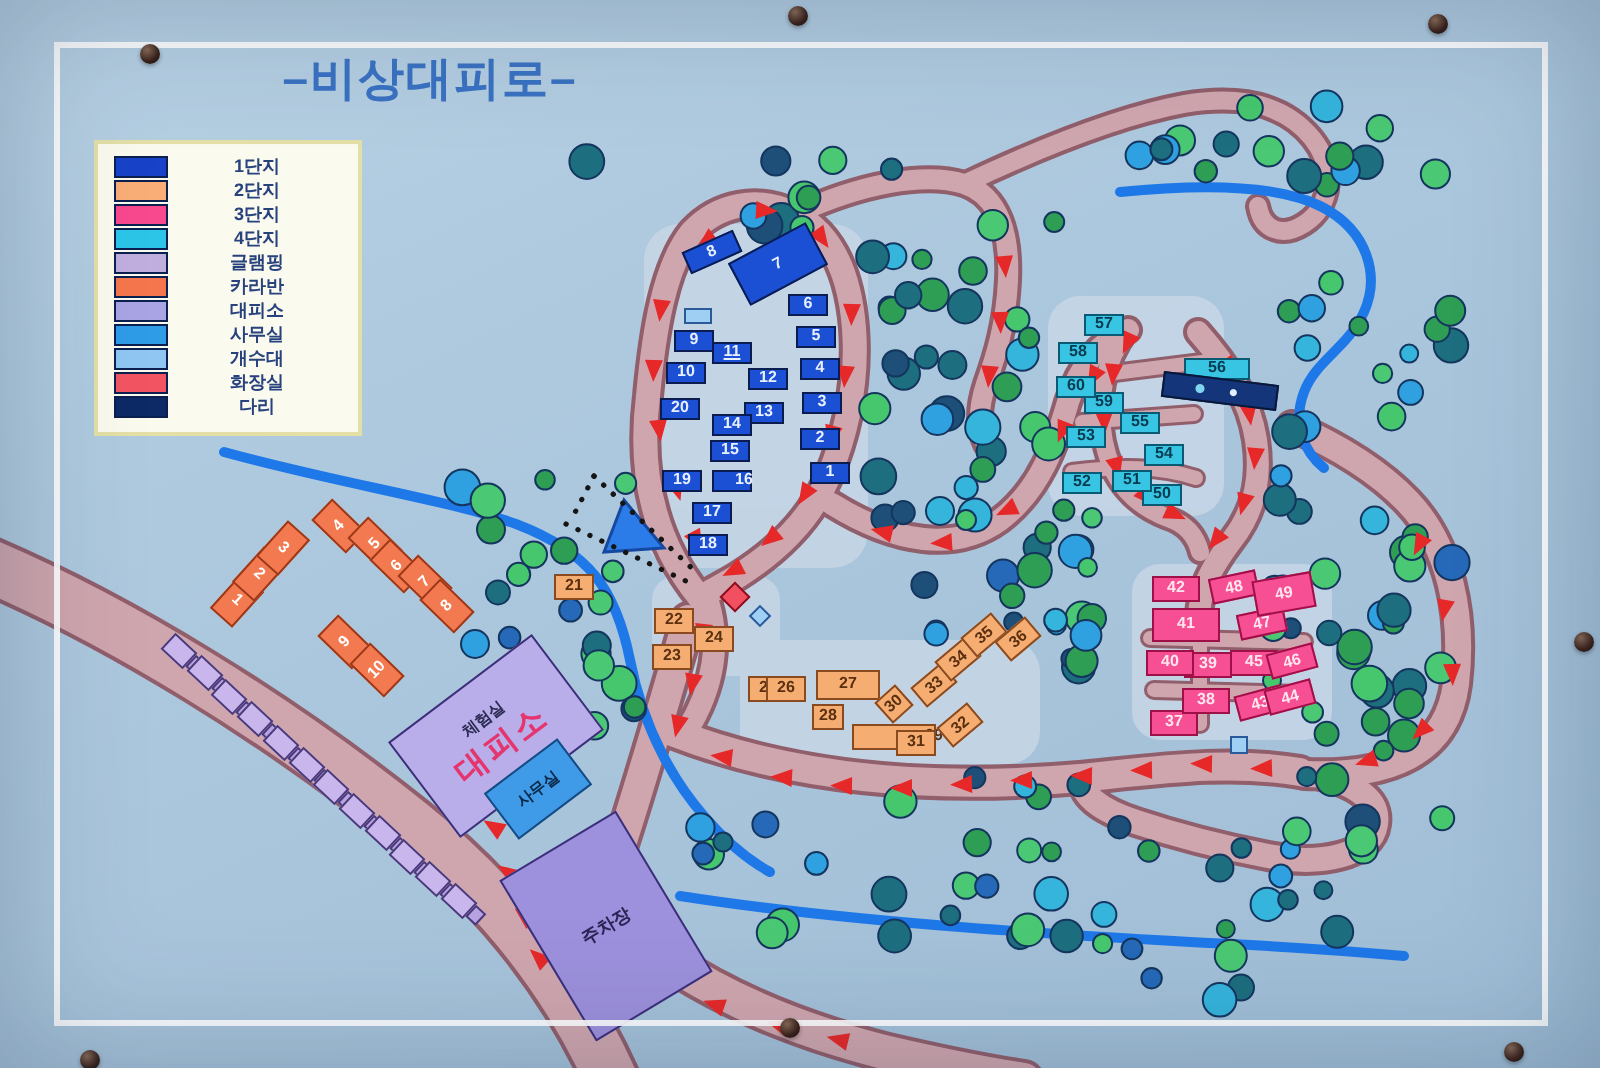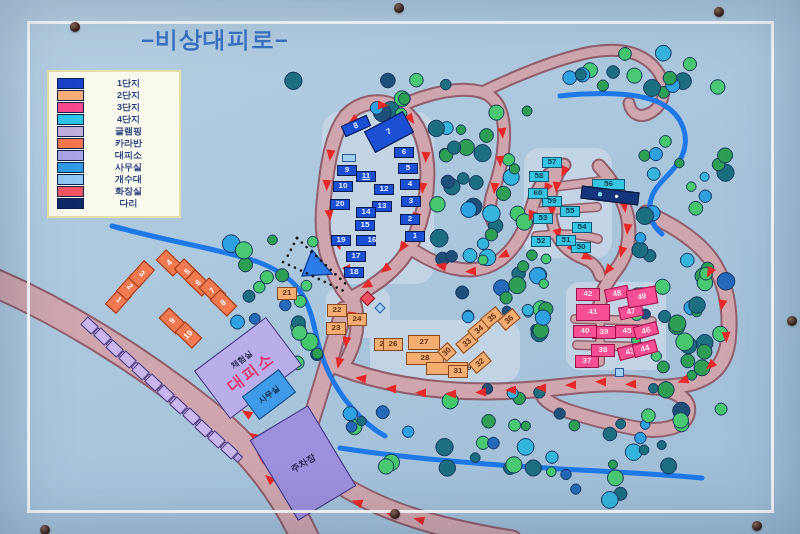--- a/index.html
+++ b/index.html
@@ -435,21 +435,21 @@
       <div class="bldg" style="left: 344px; top: 266.5px; width: 20px; height: 11px; background: rgb(27, 79, 212); border-color: rgb(10, 28, 80); color: rgb(232, 240, 255);">18</div>
       <div class="bldg" style="left: 331px; top: 234.5px; width: 20px; height: 11px; background: rgb(27, 79, 212); border-color: rgb(10, 28, 80); color: rgb(232, 240, 255);">19</div>
       <div class="bldg" style="left: 330px; top: 198.5px; width: 20px; height: 11px; background: rgb(27, 79, 212); border-color: rgb(10, 28, 80); color: rgb(232, 240, 255);">20</div>
       <div class="bldg" style="left: 277px; top: 286.5px; width: 20px; height: 13px; background: rgb(246, 173, 114); border-color: rgb(138, 74, 32); color: rgb(90, 48, 16);">21</div>
       <div class="bldg" style="left: 327px; top: 303.5px; width: 20px; height: 13px; background: rgb(246, 173, 114); border-color: rgb(138, 74, 32); color: rgb(90, 48, 16);">22</div>
       <div class="bldg" style="left: 326px; top: 321.5px; width: 20px; height: 13px; background: rgb(246, 173, 114); border-color: rgb(138, 74, 32); color: rgb(90, 48, 16);">23</div>
       <div class="bldg" style="left: 347px; top: 312.5px; width: 20px; height: 13px; background: rgb(246, 173, 114); border-color: rgb(138, 74, 32); color: rgb(90, 48, 16);">24</div>
       <div class="bldg" style="left: 374px; top: 337.5px; width: 20px; height: 13px; background: rgb(246, 173, 114); border-color: rgb(138, 74, 32); color: rgb(90, 48, 16);">25</div>
       <div class="bldg" style="left: 383px; top: 337.5px; width: 20px; height: 13px; background: rgb(246, 173, 114); border-color: rgb(138, 74, 32); color: rgb(90, 48, 16);">26</div>
       <div class="bldg" style="left: 408px; top: 334.5px; width: 32px; height: 15px; background: rgb(246, 173, 114); border-color: rgb(138, 74, 32); color: rgb(90, 48, 16);">27</div>
-      <div class="bldg" style="left: 406px; top: 351.5px; width: 38px; height: 13px; background: rgb(246, 173, 114); border-color: rgb(138, 74, 32); color: rgb(90, 48, 16);">28</div>
+      <div class="bldg" style="left: 406px; top: 351.5px; width: 16px; height: 13px; background: rgb(246, 173, 114); border-color: rgb(138, 74, 32); color: rgb(90, 48, 16);">28</div>
       <div class="bldg" style="left: 426px; top: 361.5px; width: 20px; height: 13px; background: rgb(246, 173, 114); border-color: rgb(138, 74, 32); color: rgb(90, 48, 16); padding-left: 40px;">29</div>
       <div class="bldg" style="left: 440px; top: 345px; width: 14px; height: 14px; background: rgb(246, 173, 114); border-color: rgb(138, 74, 32); color: rgb(90, 48, 16); transform: rotate(-42deg);">30</div>
       <div class="bldg" style="left: 448px; top: 364.5px; width: 20px; height: 13px; background: rgb(246, 173, 114); border-color: rgb(138, 74, 32); color: rgb(90, 48, 16);">31</div>
       <div class="bldg" style="left: 470px; top: 355.5px; width: 20px; height: 13px; background: rgb(246, 173, 114); border-color: rgb(138, 74, 32); color: rgb(90, 48, 16); transform: rotate(-40deg);">32</div>
       <div class="bldg" style="left: 457px; top: 335.5px; width: 20px; height: 13px; background: rgb(246, 173, 114); border-color: rgb(138, 74, 32); color: rgb(90, 48, 16); transform: rotate(-40deg);">33</div>
       <div class="bldg" style="left: 469px; top: 322.5px; width: 20px; height: 13px; background: rgb(246, 173, 114); border-color: rgb(138, 74, 32); color: rgb(90, 48, 16); transform: rotate(-40deg);">34</div>
       <div class="bldg" style="left: 482px; top: 310.5px; width: 20px; height: 13px; background: rgb(246, 173, 114); border-color: rgb(138, 74, 32); color: rgb(90, 48, 16); transform: rotate(-40deg);">35</div>
       <div class="bldg" style="left: 499px; top: 312.5px; width: 20px; height: 13px; background: rgb(246, 173, 114); border-color: rgb(138, 74, 32); color: rgb(90, 48, 16); transform: rotate(-40deg);">36</div>
       <div class="bldg" style="left: 575px; top: 354.5px; width: 24px; height: 13px; background: rgb(247, 79, 147); border-color: rgb(160, 16, 72); color: rgb(255, 230, 238);">37</div>
       <div class="bldg" style="left: 591px; top: 343.5px; width: 24px; height: 13px; background: rgb(247, 79, 147); border-color: rgb(160, 16, 72); color: rgb(255, 230, 238);">38</div>

